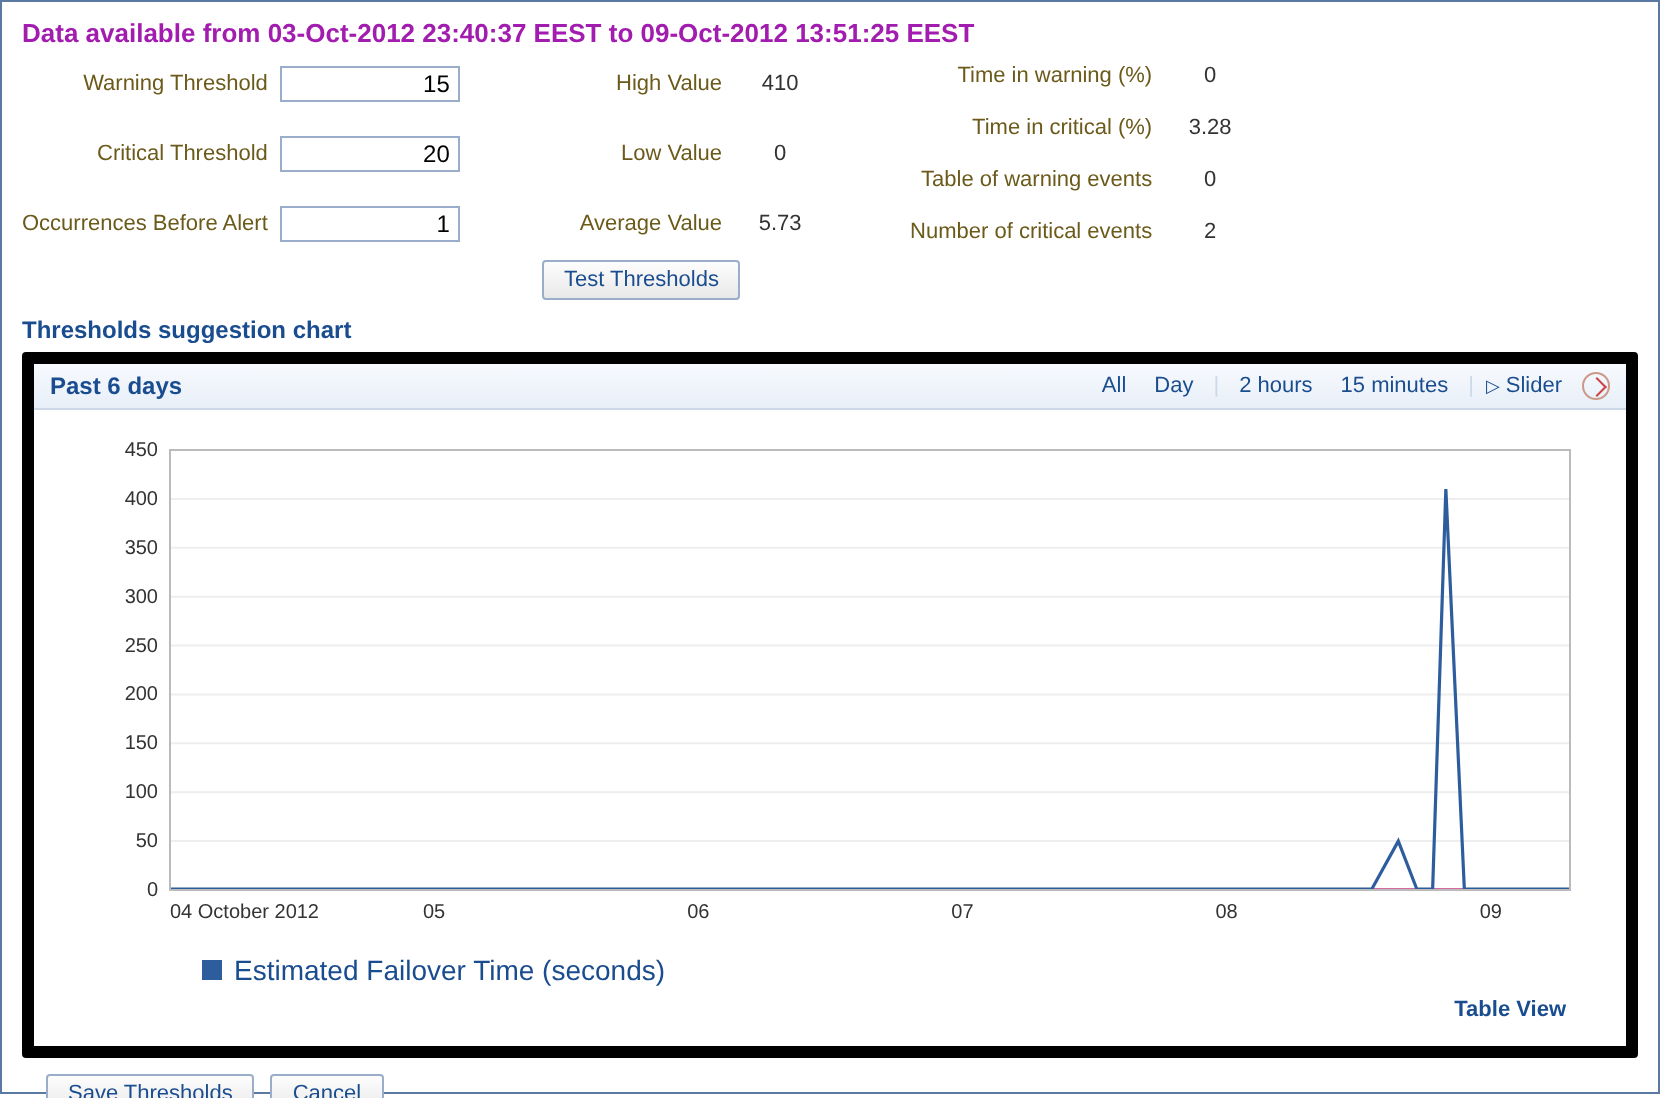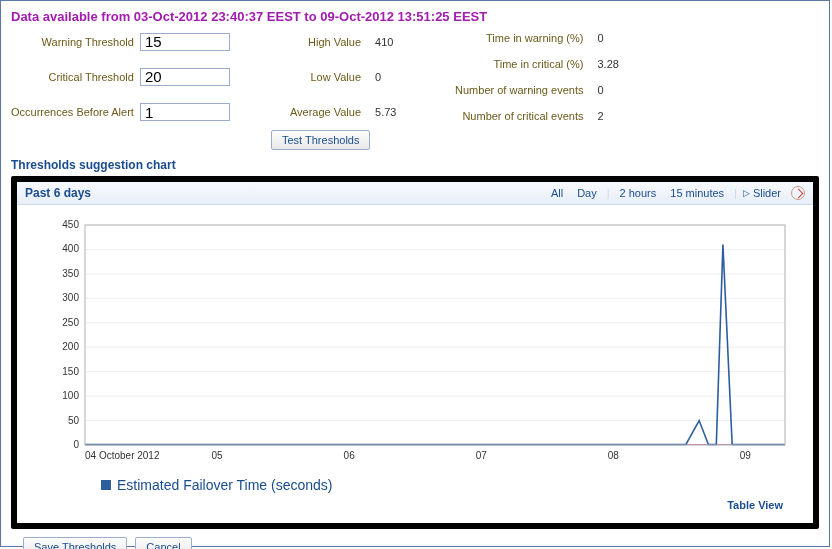--- a/index.html
+++ b/index.html
@@ -67,34 +67,35 @@
   .inputs label {
     text-align: right;
     color: #6b5a1a;
     font-size: 11px;
     white-space: nowrap;
   }
   .inputs input {
     border: 1px solid #9aaecb;
     height: 18px;
     padding: 1px 4px;
-    font-size: 15px;
+    font-size: 12px;
+    text-align: right;
     width: 90px;
   }
   .stats {
     display: grid;
     grid-template-columns: auto auto;
     column-gap: 6px;
     row-gap: 2px;
     align-items: center;
     margin-left: 40px;
     gap: 14px;
   }
   .stats .lbl { color: #6b5a1a; text-align: right; white-space: nowrap; }
-  .stats .val { color: #333; text-align: left; min-width: 30px; }
+  .stats .val { color: #333; text-align: center; min-width: 30px; }
   .test-row { margin: 4px 0 6px 260px; }
   button.btn {
     background: linear-gradient(#fdfdfd, #e8e8e8);
     border: 1px solid #9aaecb;
     border-radius: 2px;
     color: #1a4d8f;
     font-size: 11px;
     padding: 3px 10px;
     cursor: pointer;
   }
@@ -182,21 +183,21 @@
         <span class="val">0</span>
         <span class="lbl">Average Value</span>
         <span class="val">5.73</span>
       </div>
 
       <div class="stats" style="margin-left:30px;">
         <span class="lbl">Time in warning (%)</span>
         <span class="val">0</span>
         <span class="lbl">Time in critical (%)</span>
         <span class="val">3.28</span>
-        <span class="lbl">Number of warning events</span>
+        <span class="lbl">Table of warning events</span>
         <span class="val">0</span>
         <span class="lbl">Number of critical events</span>
         <span class="val">2</span>
       </div>
     </div>
 
     <div class="test-row">
       <button class="btn">Test Thresholds</button>
     </div>
 

